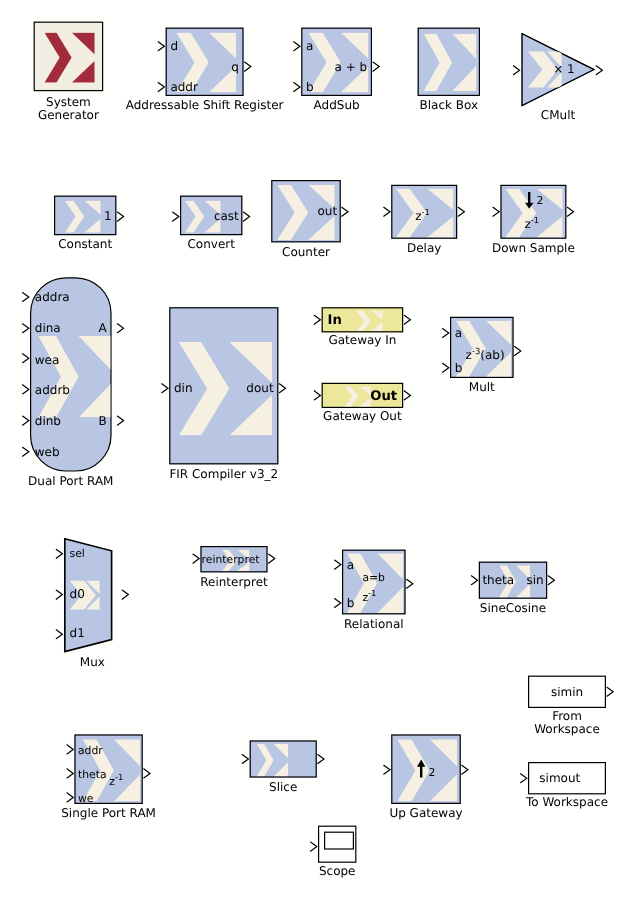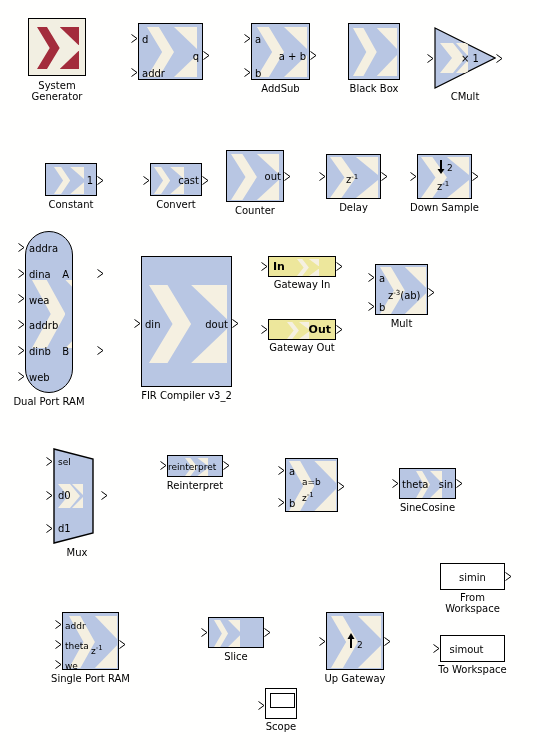--- a/index.html
+++ b/index.html
@@ -90,20 +90,21 @@
     <div class="body" style="width:65px;height:57px;">
       <div class="xmark" style="left:8px;top:3px;width:50px;height:50px;">
         <i class="p1"></i>
           <i class="p2"></i>
           <i class="p3"></i>
       </div>
       <div class="t" style="left:3px;top:11px;">d</div>
       <div class="t" style="left:3px;top:45px;">addr</div>
       <div class="t" style="right:3px;top:28px;">q</div>
     </div>
+    <div class="cap" style="top:60px;">Addressable Shift Register</div>
   </div>
 
   <div class="blk" style="left:251px;top:23px;">
     <div class="pin" style="left:-7px;top:11px;">
       <svg width="7" height="9" viewBox="0 0 7 9">
           <path d="M0.5 0.5 L6 4.5 L0.5 8.5" fill="none" stroke="#000"></path>
         </svg>
       </div>
     <div class="pin" style="left:-7px;top:45px;">
       <svg width="7" height="9" viewBox="0 0 7 9">
@@ -308,21 +309,21 @@
     <div class="pin" style="left:72px;top:38px;">
       <svg width="7" height="9" viewBox="0 0 7 9">
           <path d="M0.5 0.5 L6 4.5 L0.5 8.5" fill="none" stroke="#000"></path>
         </svg>
       </div>
     <div class="pin" style="left:72px;top:115px;">
       <svg width="7" height="9" viewBox="0 0 7 9">
           <path d="M0.5 0.5 L6 4.5 L0.5 8.5" fill="none" stroke="#000"></path>
         </svg>
       </div>
-    <div class="body" style="width:48px;height:162px;border-radius:30px;">
+    <div class="body" style="width:68px;height:162px;border-radius:30px;">
       <div class="xmark" style="left:6px;top:48px;width:62px;height:68px;">
         <i class="p1"></i>
           <i class="p2"></i>
           <i class="p3"></i>
       </div>
       <div class="t" style="left:3px;top:12px;">addra</div>
       <div class="t" style="left:3px;top:38px;">dina</div>
       <div class="t" style="left:3px;top:64px;">wea</div>
       <div class="t" style="left:3px;top:89px;">addrb</div>
       <div class="t" style="left:3px;top:115px;">dinb</div>
@@ -513,20 +514,21 @@
       <div class="xmark" style="left:3px;top:2px;width:47px;height:50px;">
         <i class="p1"></i>
           <i class="p2"></i>
           <i class="p3"></i>
       </div>
       <div class="t" style="left:3px;top:8px;">a</div>
       <div class="t" style="left:3px;top:40px;">b</div>
       <div class="t" style="left:16px;top:18px;font-size:9px;">a=b</div>
       <div class="t" style="left:16px;top:31px;font-size:9px;"><span>z</span><span class="sup">-1</span></div>
     </div>
+    <div class="cap" style="top:57px;">Relational</div>
   </div>
 
   <div class="blk" style="left:440px;top:563px;">
     <div class="pin" style="left:65px;top:9px;">
       <svg width="7" height="9" viewBox="0 0 7 9">
           <path d="M0.5 0.5 L6 4.5 L0.5 8.5" fill="none" stroke="#000"></path>
         </svg>
       </div>
     <div class="body plain" style="width:65px;height:27px;">
       <div class="t" style="left:0;right:0;top:9px;text-align:center;">simin</div>

